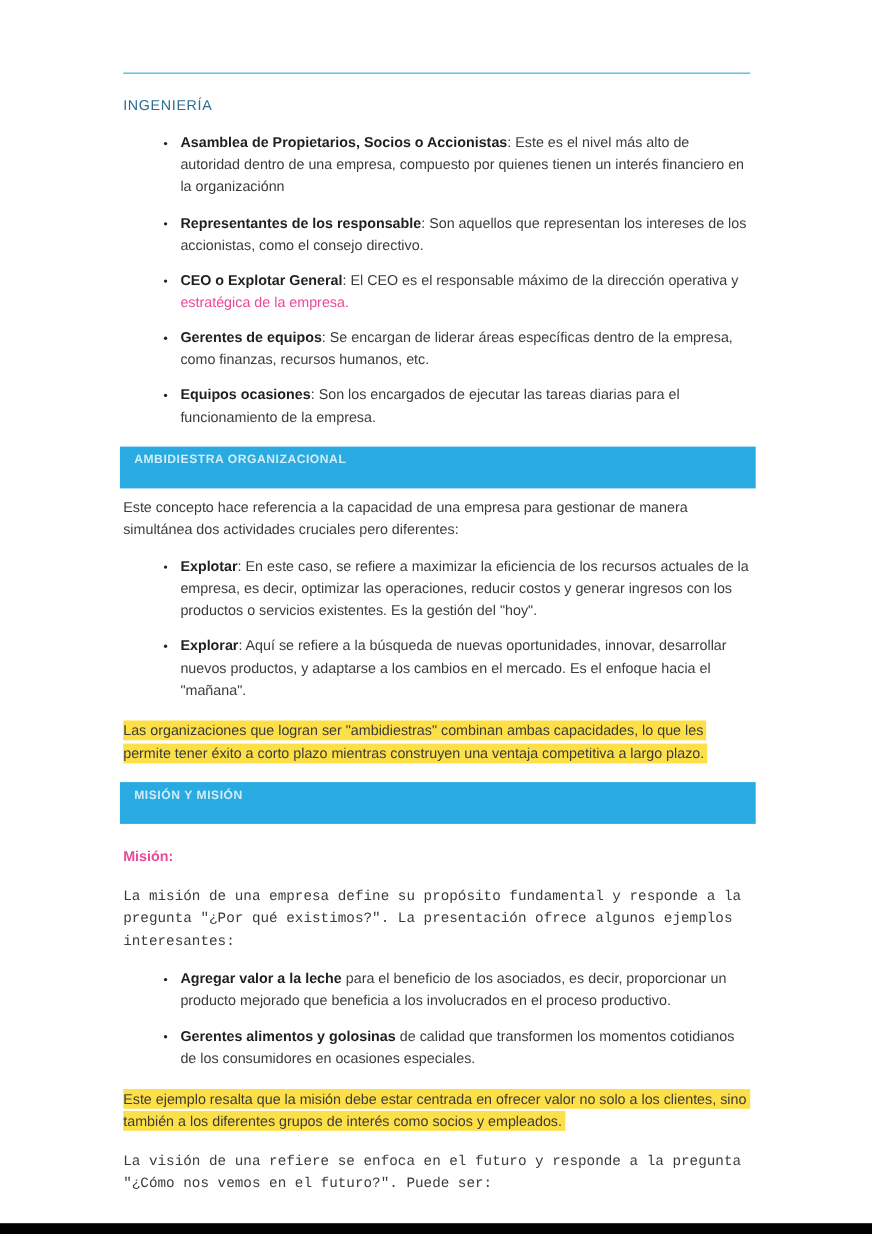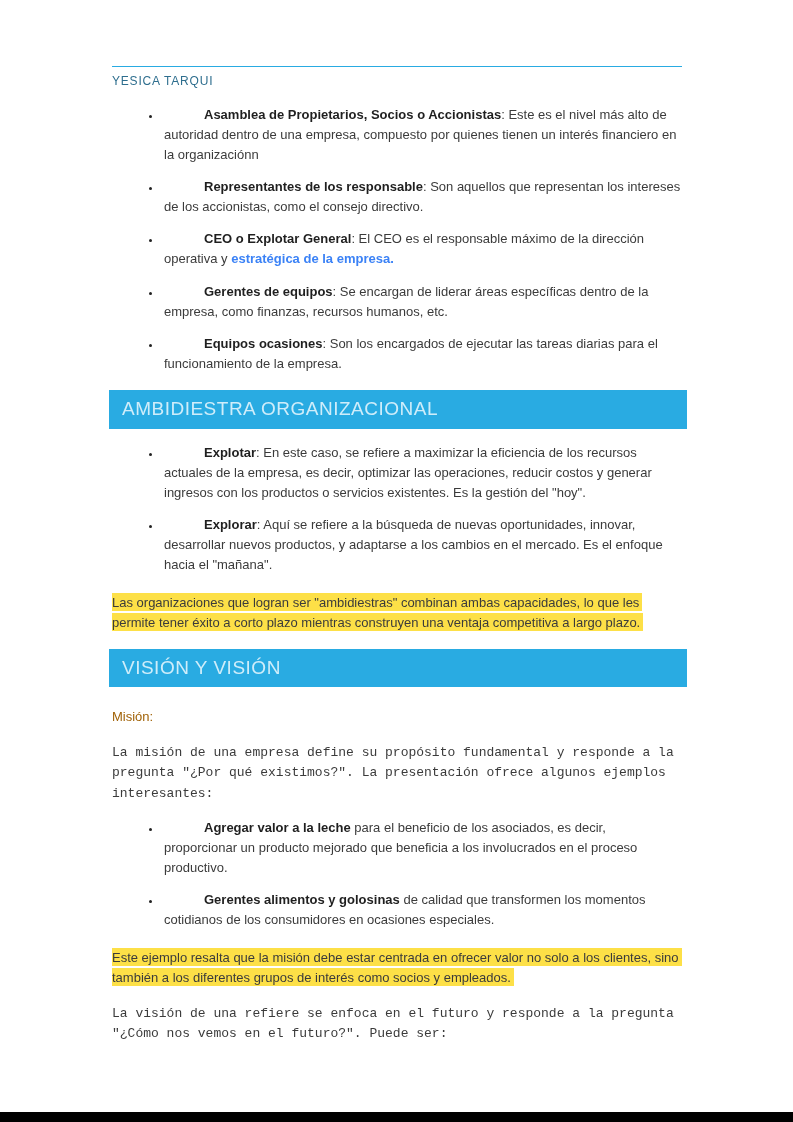--- a/index.html
+++ b/index.html
@@ -44,79 +44,81 @@
   }
   ul.bullets {
     margin: 14px 0 14px 0;
     padding-left: 50px;
   }
   ul.bullets li {
     margin-bottom: 12px;
     padding-left: 2px;
   }
   ul.bullets li::marker { color: #222; font-size: 11px; }
-  .b { font-weight: bold; color: #1f1f1f; margin-left: 40px; }
-  .blue-bold { font-weight: bold; color: #3b82f6; }
+  .b { font-weight: bold; color: #1f1f1f; }
+  .blue-bold { font-weight: normal; color: #ec4899; }
   .banner {
     margin: 16px -5px 7px -3px;
     background: #29ABE2;
     color: #CFEDFA;
-    padding: 4px 10px 5px 13px;
-    font-size: 19px;
+    padding: 4px 10px 17px 13px;
+    font-size: 11px;
     letter-spacing: 0.5px;
+    font-weight: bold;
   }
   .para { margin: 7px 0 14px 0; }
   .hl-para { margin: 17px 0 14px 0; }
   .hl {
     background: #fde047;
     padding: 1.5px 3px 1.5px 0;
     box-decoration-break: clone;
     -webkit-box-decoration-break: clone;
   }
   .sub-heading {
     margin: 20px 0 0 0;
-    font-weight: normal;
-    color: #a16207;
+    font-weight: bold;
+    color: #ec4899;
     font-size: 13px;
   }
   .para-after-head { margin: 16px 0 14px 0; font-family: Liberation Mono, monospace; }
   .bottom-bar {
     position: absolute;
     left: 0; bottom: 0;
     width: 100%; height: 10px;
     background: #000000;
   }
 </style>
 </head>
 <body>
 
 <div class="page">
   <div class="content">
 
     <div class="top-rule"></div>
-    <div class="doc-title">YESICA TARQUI</div>
+    <div class="section-heading">INGENIERÍA</div>
 
     <ul class="bullets">
       <li><span class="b">Asamblea de Propietarios, Socios o Accionistas</span><span>: Este es el nivel más alto de autoridad dentro de una empresa, compuesto por quienes tienen un interés financiero en la organizaciónn</span></li>
       <li><span class="b">Representantes de los responsable</span><span>: Son aquellos que representan los intereses de los accionistas, como el consejo directivo.</span></li>
       <li><span class="b">CEO o Explotar General</span><span>: El CEO es el responsable máximo de la dirección operativa y </span><span class="blue-bold">estratégica de la empresa.</span></li>
       <li><span class="b">Gerentes de equipos</span><span>: Se encargan de liderar áreas específicas dentro de la empresa, como finanzas, recursos humanos, etc.</span></li>
       <li><span class="b">Equipos ocasiones</span><span>: Son los encargados de ejecutar las tareas diarias para el funcionamiento de la empresa.</span></li>
     </ul>
 
     <div class="banner">AMBIDIESTRA ORGANIZACIONAL</div>
+    <p class="para">Este concepto hace referencia a la capacidad de una empresa para gestionar de manera simultánea dos actividades cruciales pero diferentes:</p>
 
     <ul class="bullets">
       <li><span class="b">Explotar</span><span>: En este caso, se refiere a maximizar la eficiencia de los recursos actuales de la empresa, es decir, optimizar las operaciones, reducir costos y generar ingresos con los productos o servicios existentes. Es la gestión del "hoy".</span></li>
       <li><span class="b">Explorar</span><span>: Aquí se refiere a la búsqueda de nuevas oportunidades, innovar, desarrollar nuevos productos, y adaptarse a los cambios en el mercado. Es el enfoque hacia el "mañana".</span></li>
     </ul>
 
     <p class="hl-para"><span class="hl">Las organizaciones que logran ser "ambidiestras" combinan ambas capacidades, lo que les permite tener éxito a corto plazo mientras construyen una ventaja competitiva a largo plazo.</span></p>
 
-    <div class="banner">VISIÓN Y VISIÓN</div>
+    <div class="banner">MISIÓN Y MISIÓN</div>
 
     <p class="sub-heading">Misión:</p>
     <p class="para-after-head">La misión de una empresa define su propósito fundamental y responde a la pregunta "¿Por qué existimos?". La presentación ofrece algunos ejemplos interesantes:</p>
 
     <ul class="bullets">
       <li><span class="b">Agregar valor a la leche</span><span> para el beneficio de los asociados, es decir, proporcionar un producto mejorado que beneficia a los involucrados en el proceso productivo.</span></li>
       <li><span class="b">Gerentes alimentos y golosinas</span><span> de calidad que transformen los momentos cotidianos de los consumidores en ocasiones especiales.</span></li>
     </ul>
 
     <p class="hl-para"><span class="hl">Este ejemplo resalta que la misión debe estar centrada en ofrecer valor no solo a los clientes, sino también a los diferentes grupos de interés como socios y empleados.</span></p>

